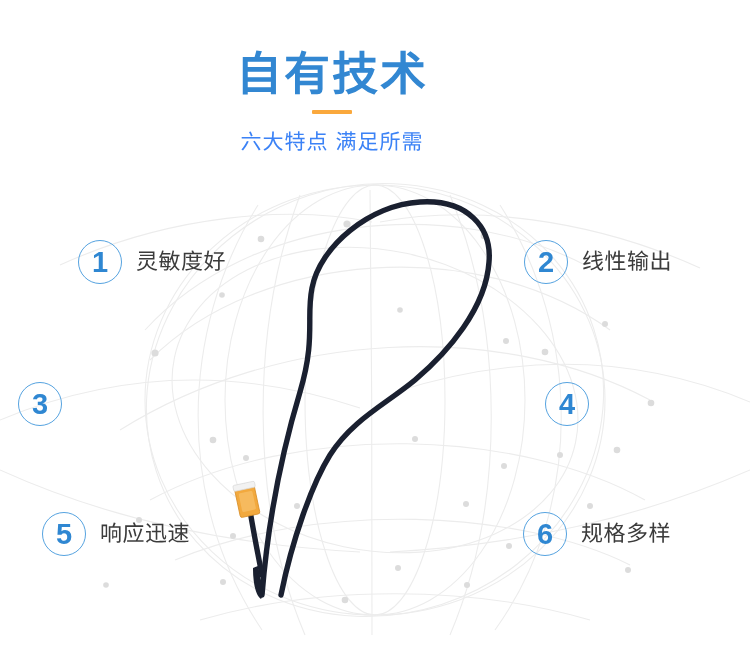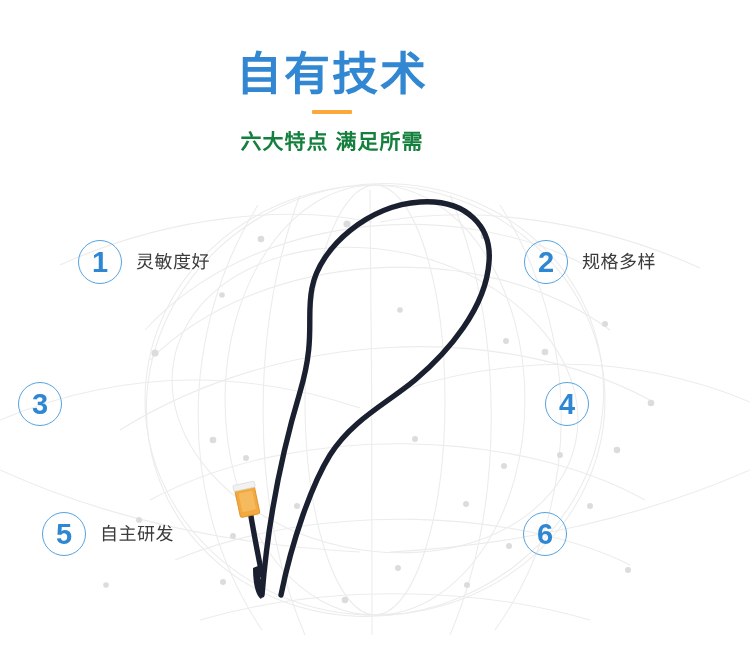--- a/index.html
+++ b/index.html
@@ -62,22 +62,22 @@
     background: #faa83c;
     margin: 8px auto 0 auto;
     border-radius: 1px;
   }
 
   .subtitle {
     margin: 0;
     padding-top: 14px;
     font-size: 21px;
     line-height: 28px;
-    font-weight: bold;
-    color: #15803d;
+    font-weight: normal;
+    color: #3b82f6;
     letter-spacing: 1px;
   }
 
   
   .product {
     position: absolute;
     left: 0;
     top: 0;
     width: 750px;
     height: 645px;
@@ -107,21 +107,21 @@
     color: #2f87d2;
     font-size: 29px;
     line-height: 1;
     font-weight: bold;
     font-family: "Liberation Sans", "DejaVu Sans", sans-serif;
     background: transparent;
   }
 
   .feature-label {
     margin-left: 14px;
-    font-size: 18px;
+    font-size: 22px;
     line-height: 28px;
     color: #3b3b3b;
     letter-spacing: 0.5px;
   }
 
   
   .feat-1 { left: 78px;  top: 240px; }
   .feat-2 { left: 524px; top: 240px; }
   .feat-3 { left: 18px;  top: 382px; }
   .feat-4 { left: 545px; top: 382px; }
@@ -222,33 +222,34 @@
     <p class="subtitle">六大特点 满足所需</p>
   </div>
 
   <div class="feature feat-1">
     <div class="feature-badge">1</div>
     <div class="feature-label">灵敏度好</div>
   </div>
 
   <div class="feature feat-2">
     <div class="feature-badge">2</div>
-    <div class="feature-label">规格多样</div>
+    <div class="feature-label">线性输出</div>
   </div>
 
   <div class="feature feat-3">
     <div class="feature-badge">3</div>
   </div>
 
   <div class="feature feat-4">
     <div class="feature-badge">4</div>
   </div>
 
   <div class="feature feat-5">
     <div class="feature-badge">5</div>
-    <div class="feature-label">自主研发</div>
+    <div class="feature-label">响应迅速</div>
   </div>
 
   <div class="feature feat-6">
     <div class="feature-badge">6</div>
+    <div class="feature-label">规格多样</div>
   </div>
 
 </div>
 
 </body></html>

